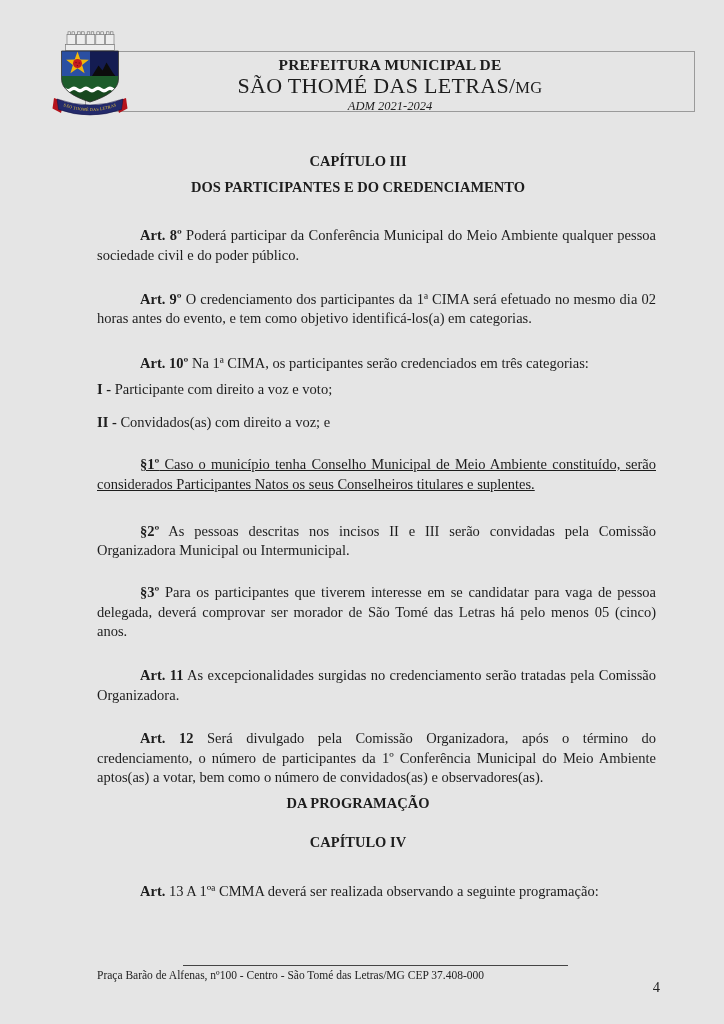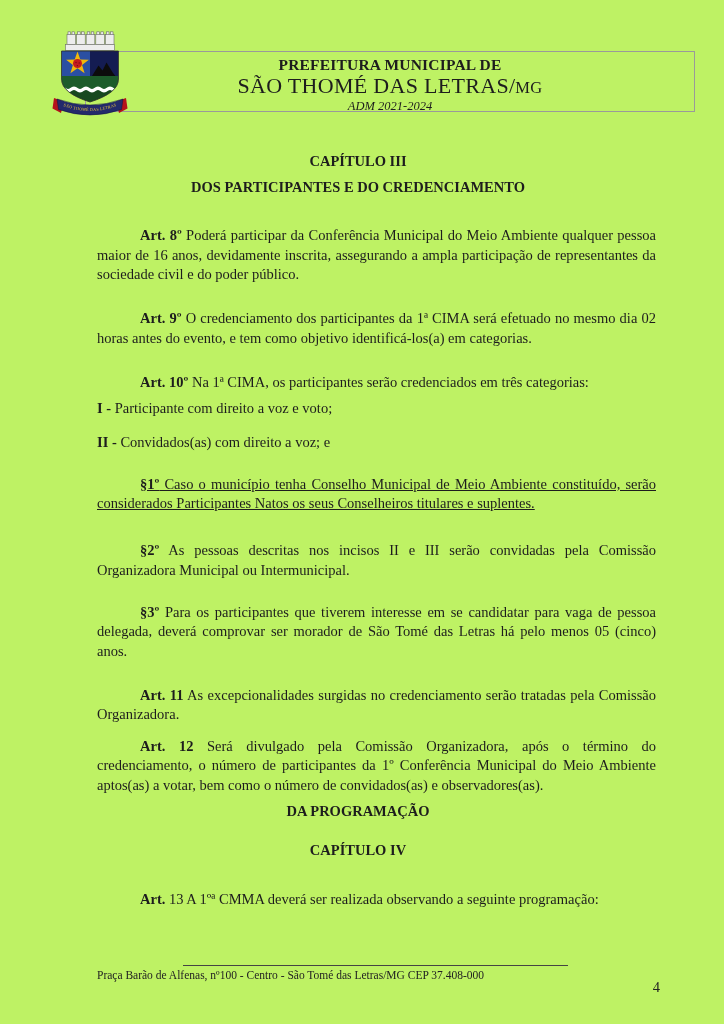--- a/index.html
+++ b/index.html
@@ -1,19 +1,19 @@
 <!DOCTYPE html>
 <html><head>
 <meta charset="utf-8">
 <style>
   html,body{margin:0;padding:0;background:#888;}
   .page{
     position:relative;
     width:724px;height:1024px;
-    background:#bef264;
+    background:#e5e5e5;
     font-family:"Liberation Serif", serif;
     color:#1d1d1d;
     overflow:hidden;
     margin:0 auto;
   }
   
   .header-box{
     position:absolute;left:85px;top:51px;width:608px;height:59px;
     border:1px solid #9a9a9a;
     text-align:center;
@@ -40,21 +40,21 @@
   .mt-art8{margin-top:28.5px;}
   .mt-art9{margin-top:24.5px;}
   .mt-art10{margin-top:25px;}
   .mt-inc1{margin-top:6.5px;}
   .mt-inc2{margin-top:14px;}
   .mt-inc3{margin-top:3.5px;}
   .mt-par1{margin-top:22.5px;text-decoration:underline;}
   .mt-par2{margin-top:27.5px;}
   .mt-par3{margin-top:22.5px;}
   .mt-art11{margin-top:24.5px;}
-  .mt-art12{margin-top:12px;}
+  .mt-art12{margin-top:24px;}
   .mt-ch4{margin-top:19.5px;}
   .mt-art13{margin-top:29.5px;}
   
   .footer-rule{position:absolute;left:183px;top:965px;width:385px;border-top:1px solid #444;height:0;}
   .footer-address{position:absolute;left:97px;top:969px;width:559px;font-size:11.5px;line-height:13px;color:#222;}
   .page-number{position:absolute;right:64px;top:979px;font-size:14.5px;color:#222;}
 </style>
 </head>
 <body>
 
@@ -116,21 +116,20 @@
     </g>
   </svg>
 
   <div class="content">
 
     <div class="chapter">CAPÍTULO III</div>
     <div class="chapter sub">DOS PARTICIPANTES E DO CREDENCIAMENTO</div>
 
     <div class="para mt-art8">
       <div class="pline just indent"><span class="lbl">Art. 8º</span><span> Poderá participar da Conferência Municipal do Meio Ambiente qualquer pessoa</span></div>
-      <div class="pline just"><span>maior de 16 anos, devidamente inscrita, assegurando a ampla participação de representantes da</span></div>
       <div class="pline"><span>sociedade civil e do poder público.</span></div>
     </div>
 
     <div class="para mt-art9">
       <div class="pline just indent"><span class="lbl">Art. 9º</span><span> O credenciamento dos participantes da 1ª CIMA será efetuado no mesmo dia 02</span></div>
       <div class="pline"><span>horas antes do evento, e tem como objetivo identificá-los(a) em categorias.</span></div>
     </div>
 
     <div class="para mt-art10">
       <div class="pline indent"><span class="lbl">Art. 10º</span><span> Na 1ª CIMA, os participantes serão credenciados em três categorias:</span></div>

